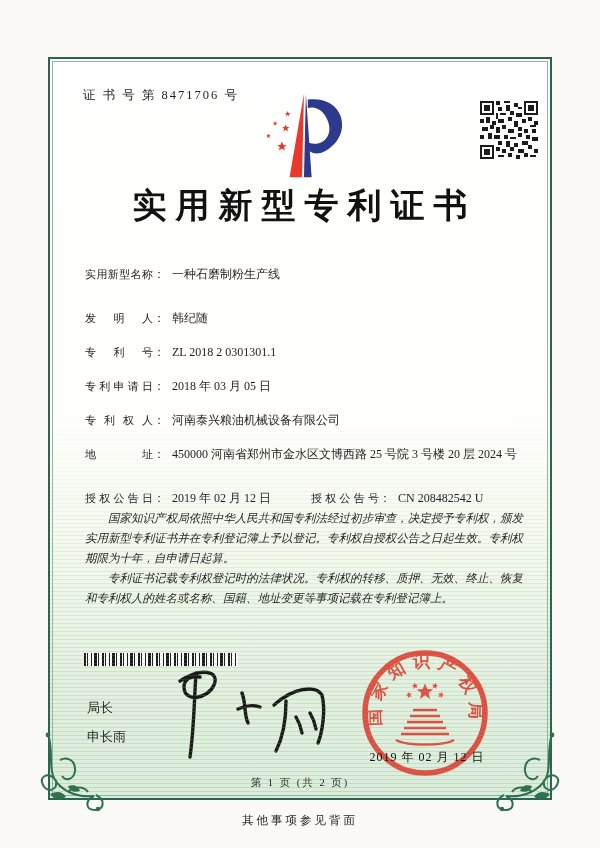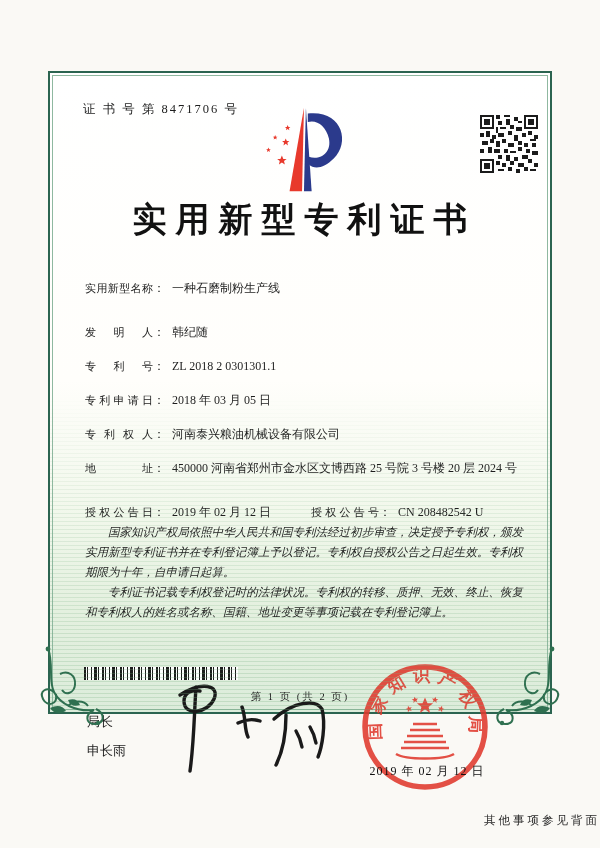--- a/index.html
+++ b/index.html
@@ -4,21 +4,21 @@
 <style>
   html,body{margin:0;padding:0;}
   body{
     width:600px;height:848px;position:relative;
     background:#faf9f5;
     font-family:"Liberation Serif","DejaVu Serif",serif;
     color:#1d1d1d;overflow:hidden;
   }
   
   .frame{
-    position:absolute;left:48px;top:71px;width:504px;height:643px;
+    position:absolute;left:48px;top:57px;width:504px;height:743px;
     border:2px solid #2b6450;
     background:linear-gradient(180deg,#ffffff 0%,#fffefb 48%,#f2f8ec 68%,#e4f0df 84%,#dcecdb 100%);
     box-sizing:border-box;
   }
   .frame::before{ 
     content:"";position:absolute;inset:2px;border:1px solid #8fb8a0;pointer-events:none;
   }
   .frame::after{ 
     content:"";position:absolute;inset:0;pointer-events:none;
     background:repeating-linear-gradient(180deg,rgba(120,175,130,.28) 0 1px,rgba(0,0,0,0) 1px 4px);
@@ -51,21 +51,21 @@
     background:repeating-linear-gradient(90deg,#1c1c1c 0 2px,#fdfdfd 2px 3px,#1c1c1c 3px 4px,#fdfdfd 4px 7px,#1c1c1c 7px 8px,#fdfdfd 8px 10px,#1c1c1c 10px 13px,#fdfdfd 13px 14px,#1c1c1c 14px 15px,#fdfdfd 15px 18px);
   }
   .director{position:absolute;left:37px;top:634px;font-size:13px;line-height:29px;}
   .signature{position:absolute;left:100px;top:600px;width:180px;height:110px;}
   .seal{position:absolute;left:310px;top:589px;width:130px;height:130px;}
   .seal-date{position:absolute;left:302px;top:690px;width:150px;text-align:center;font-size:12px;letter-spacing:1px;color:#111;z-index:5;}
   .page-no{position:absolute;left:0;bottom:8px;width:100%;text-align:center;font-size:10.5px;letter-spacing:2px;}
   .corner{position:absolute;width:82px;height:82px;z-index:4;}
   .corner.bl{left:-12px;bottom:-16px;}
   .corner.br{right:-12px;bottom:-16px;transform:scaleX(-1);}
-  .footer-note{position:absolute;left:0;top:813px;width:100%;text-align:right;font-size:11.5px;letter-spacing:3px;color:#2a2a2a;}
+  .footer-note{position:absolute;left:0;top:813px;width:100%;text-align:center;font-size:11.5px;letter-spacing:3px;color:#2a2a2a;}
 </style>
 </head>
 <body>
 
 <div class="frame">
 
   <div class="cert-no">证 书 号 第 8471706 号</div>
 
   <svg class="logo" viewBox="0 0 100 100" aria-hidden="true">
     <defs>

